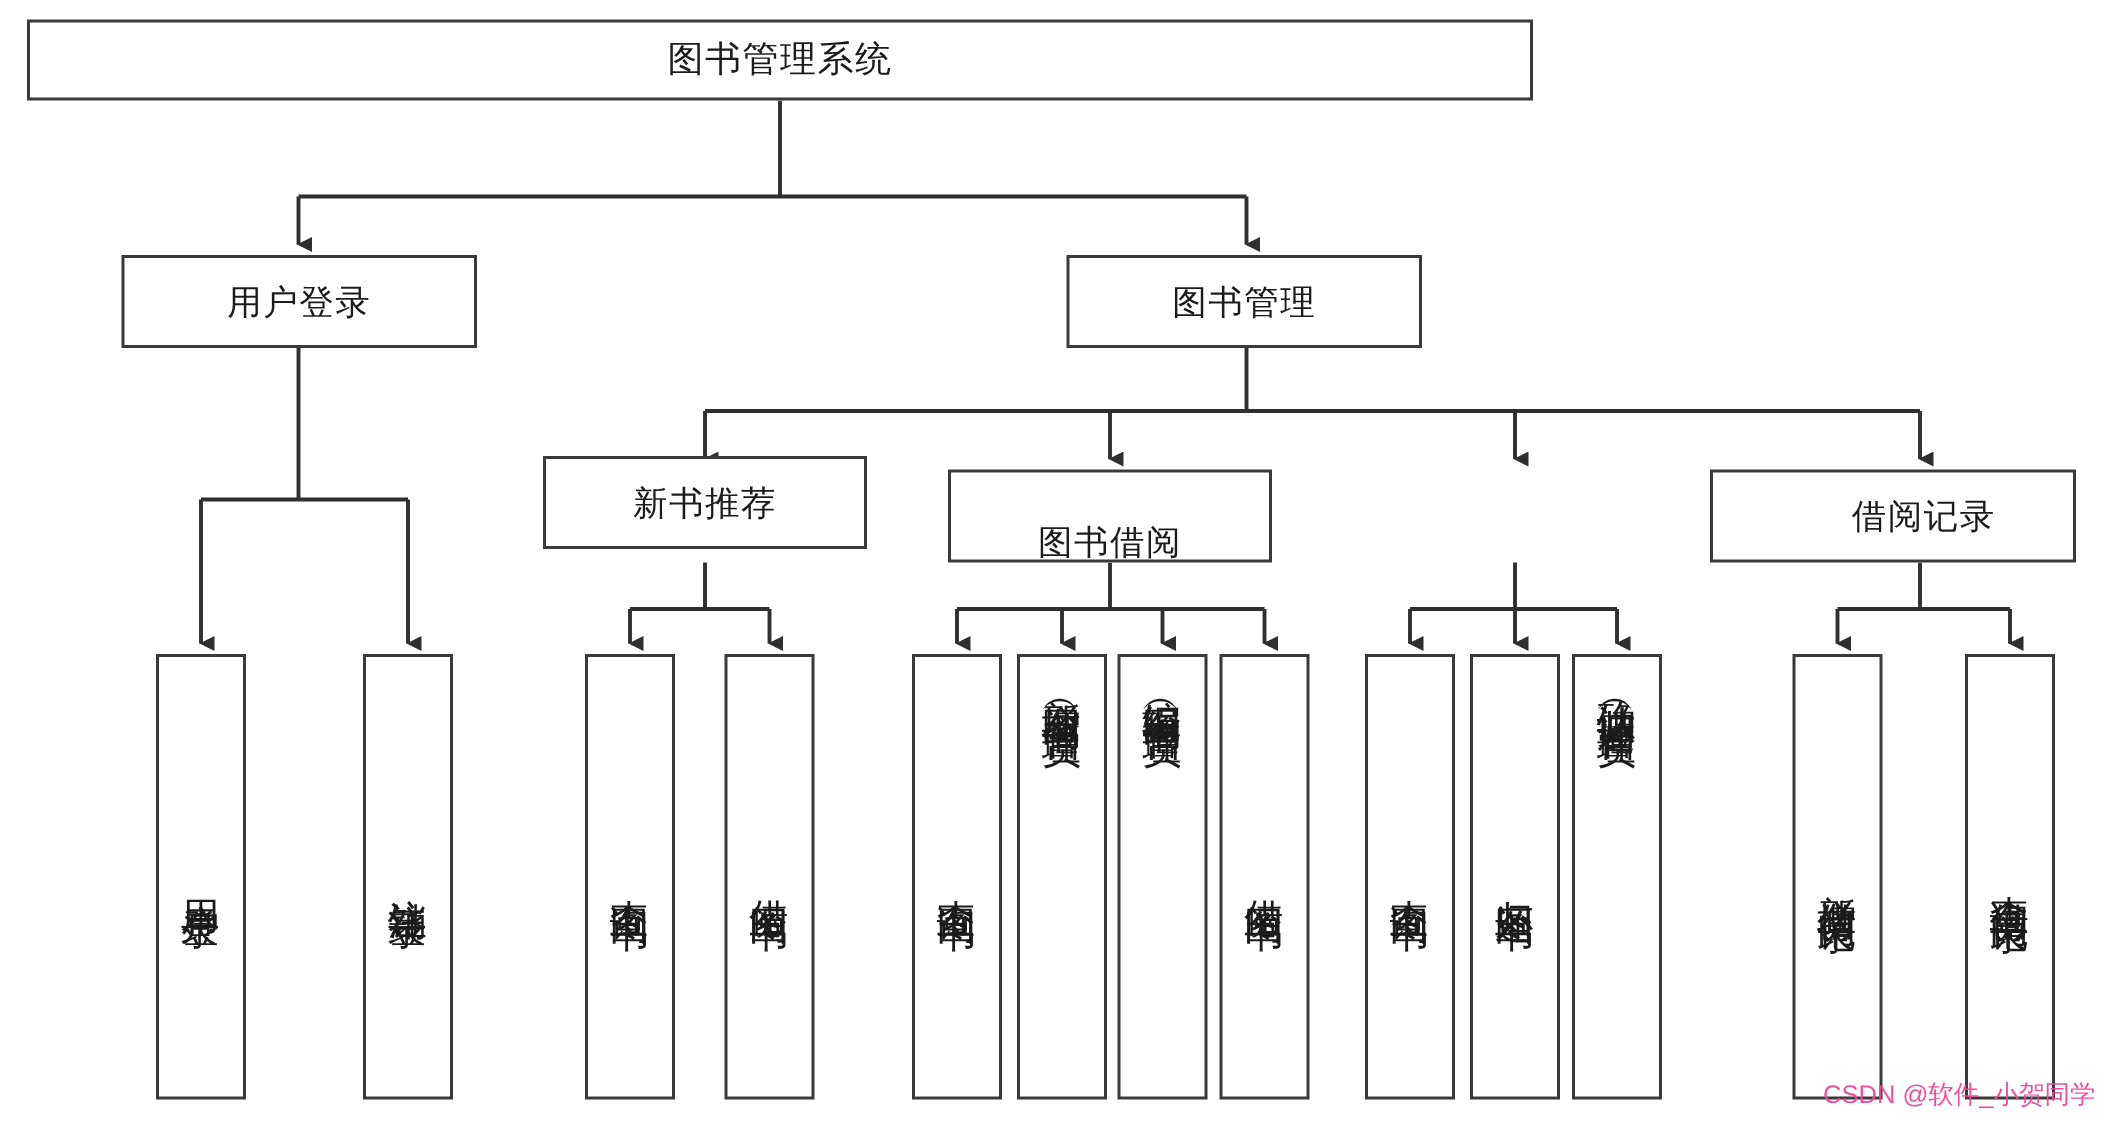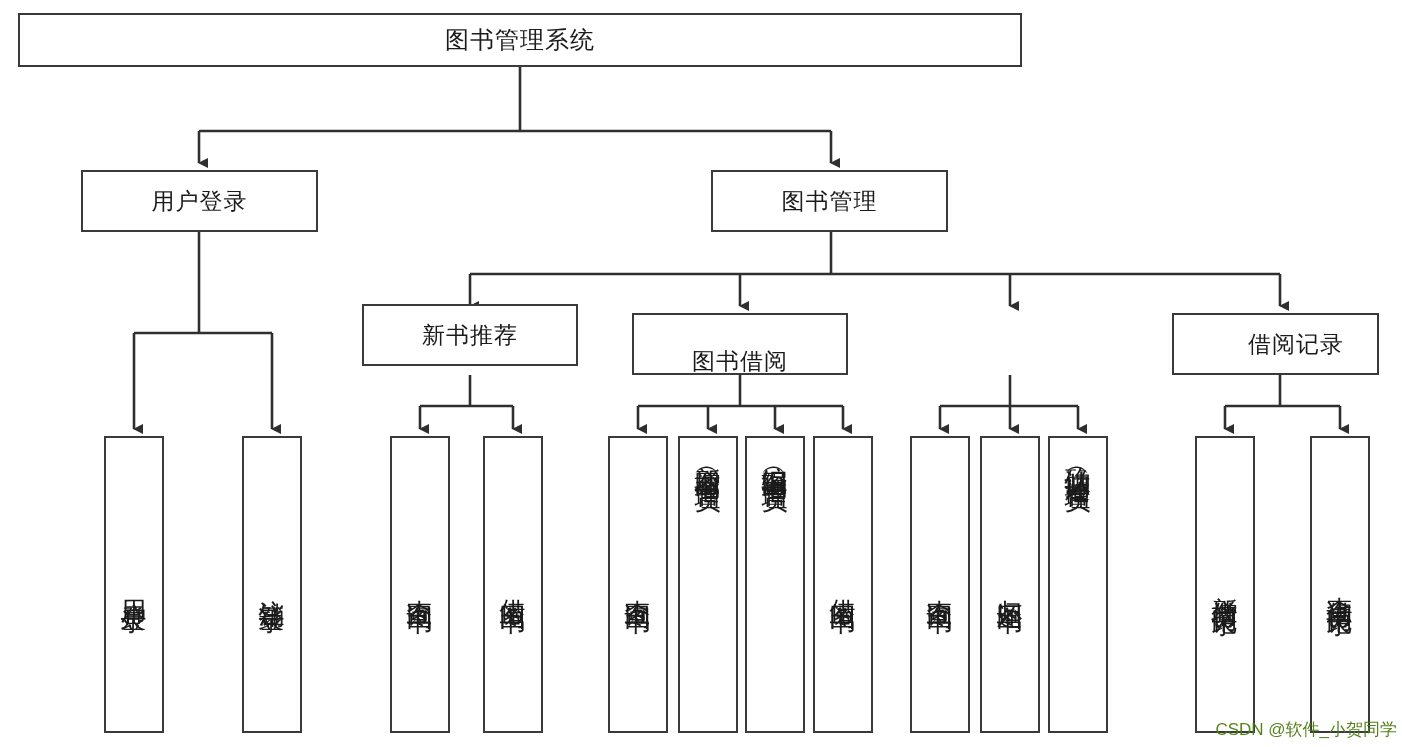--- a/index.html
+++ b/index.html
@@ -45,21 +45,21 @@
   }
   .node.v.mid{align-items:center;padding-top:0;}
 
   #root{font-size:24px;}
 
   .watermark{
     position:absolute;
     right:8px;
     bottom:6px;
     font-size:17px;
-    color:#4d7c0f;
+    color:#ec4899;
     white-space:nowrap;
     opacity:.95;
   }
 </style>
 </head>
 <body>
 
 <div id="stage">
 
   <svg class="wires" viewBox="0 0 1405 747">
@@ -122,21 +122,21 @@
   <div class="node h" style="left:711px;top:170px;width:237px;height:62px;">
     <span>图书管理</span>
   </div>
 
   <div class="node h" style="left:362px;top:304px;width:216px;height:62px;">
     <span>新书推荐</span>
   </div>
   <div class="node h" style="left:632px;top:313px;width:216px;height:62px;align-items:flex-end;">
     <span>图书借阅</span>
   </div>
-  <div class="node h" style="left:1172px;top:313px;width:207px;height:62px;padding-left:41px;">
+  <div class="node h" style="left:1140px;top:313px;width:244px;height:62px;padding-left:41px;">
     <span>借阅记录</span>
   </div>
 
   <div class="node v mid" style="left:104px;top:436px;width:60px;height:297px;">
     <span>用户登录</span>
   </div>
   <div class="node v mid" style="left:242px;top:436px;width:60px;height:297px;">
     <span>注销登录</span>
   </div>
 

